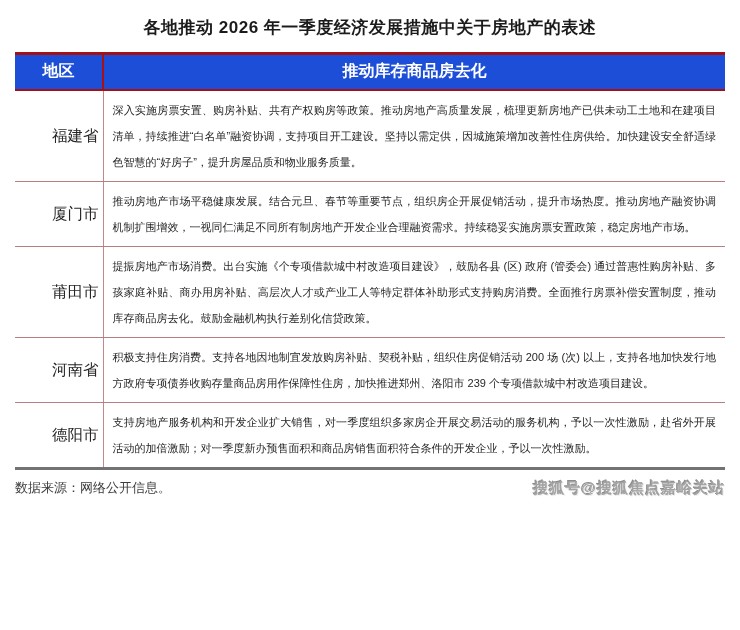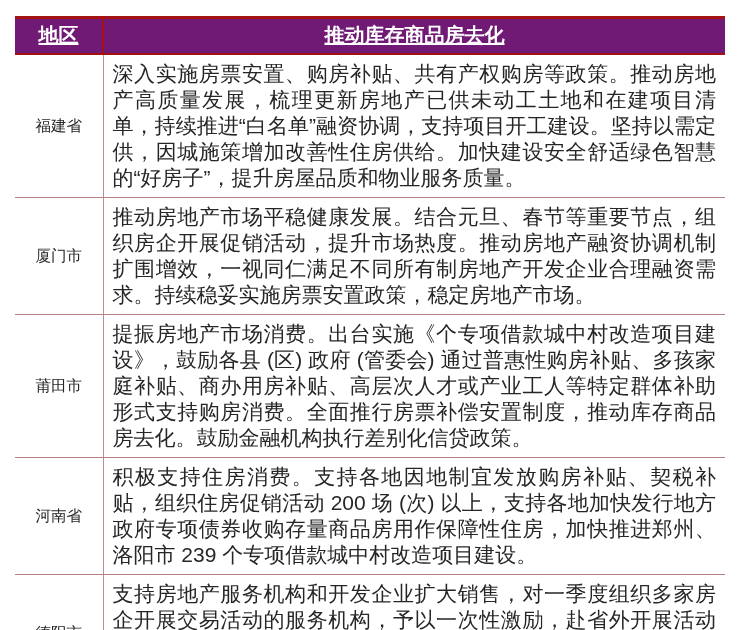--- a/index.html
+++ b/index.html
@@ -19,48 +19,47 @@
     color: #1b1b1b;
     letter-spacing: 0.5px;
   }
   table.policy-table {
     width: 710px;
     border-collapse: collapse;
     table-layout: fixed;
   }
   col.region-col { width: 88px; }
   thead th {
-    background: #701a75;
+    background: #1d4ed8;
     color: #ffffff;
-    font-size: 20px;
+    font-size: 16px;
     font-weight: 700;
     height: 36px;
     border-top: 3px solid #a31113;
     border-bottom: 2px solid #a31113;
     padding: 0;
-    text-decoration: underline;
   }
   thead th.region-h { border-right: 2px solid #a81113; }
   tbody td {
-    font-size: 21px;
+    font-size: 11px;
     line-height: 26px;
     color: #262626;
     padding: 6px 9px;
     border-bottom: 1px solid #b5807f;
     text-align: justify;
     vertical-align: middle;
   }
   tbody td.region {
-    text-align: center;
+    text-align: right;
     vertical-align: middle;
     border-right: 1px solid #c28987;
     padding: 14px 4px;
     font-size: 15.5px;
   }
-  tbody tr:last-child td { border-bottom: 6px solid #737373; }
+  tbody tr:last-child td { border-bottom: 3px solid #737373; }
   .footer {
     width: 710px;
     display: flex;
     justify-content: space-between;
     align-items: center;
     margin-top: 9px;
   }
   .source {
     font-family: "Liberation Serif", serif;
     font-size: 13px;
@@ -72,20 +71,21 @@
     color: #a3a3a3;
     letter-spacing: 1px;
     text-shadow: 1px 1px 0 #efefef, -1px -1px 0 #8c8c8c;
   }
 </style>
 </head>
 <body>
 
 <div class="page">
 
+  <h1 class="title">各地推动 2026 年一季度经济发展措施中关于房地产的表述</h1>
 
   <table class="policy-table">
     <colgroup>
       <col class="region-col">
       <col>
     </colgroup>
     <thead>
       <tr>
         <th class="region-h">地区</th>
         <th>推动库存商品房去化</th>
@@ -109,15 +109,17 @@
         <td>积极支持住房消费。支持各地因地制宜发放购房补贴、契税补贴，组织住房促销活动 200 场 (次) 以上，支持各地加快发行地方政府专项债券收购存量商品房用作保障性住房，加快推进郑州、洛阳市 239 个专项借款城中村改造项目建设。</td>
       </tr>
       <tr>
         <td class="region">德阳市</td>
         <td>支持房地产服务机构和开发企业扩大销售，对一季度组织多家房企开展交易活动的服务机构，予以一次性激励，赴省外开展活动的加倍激励；对一季度新办预售面积和商品房销售面积符合条件的开发企业，予以一次性激励。</td>
       </tr>
     </tbody>
   </table>
 
   <div class="footer">
+    <span class="source">数据来源：网络公开信息。</span>
+    <span class="watermark">搜狐号@搜狐焦点嘉峪关站</span>
   </div>
 
 </div>
 
 </body></html>

